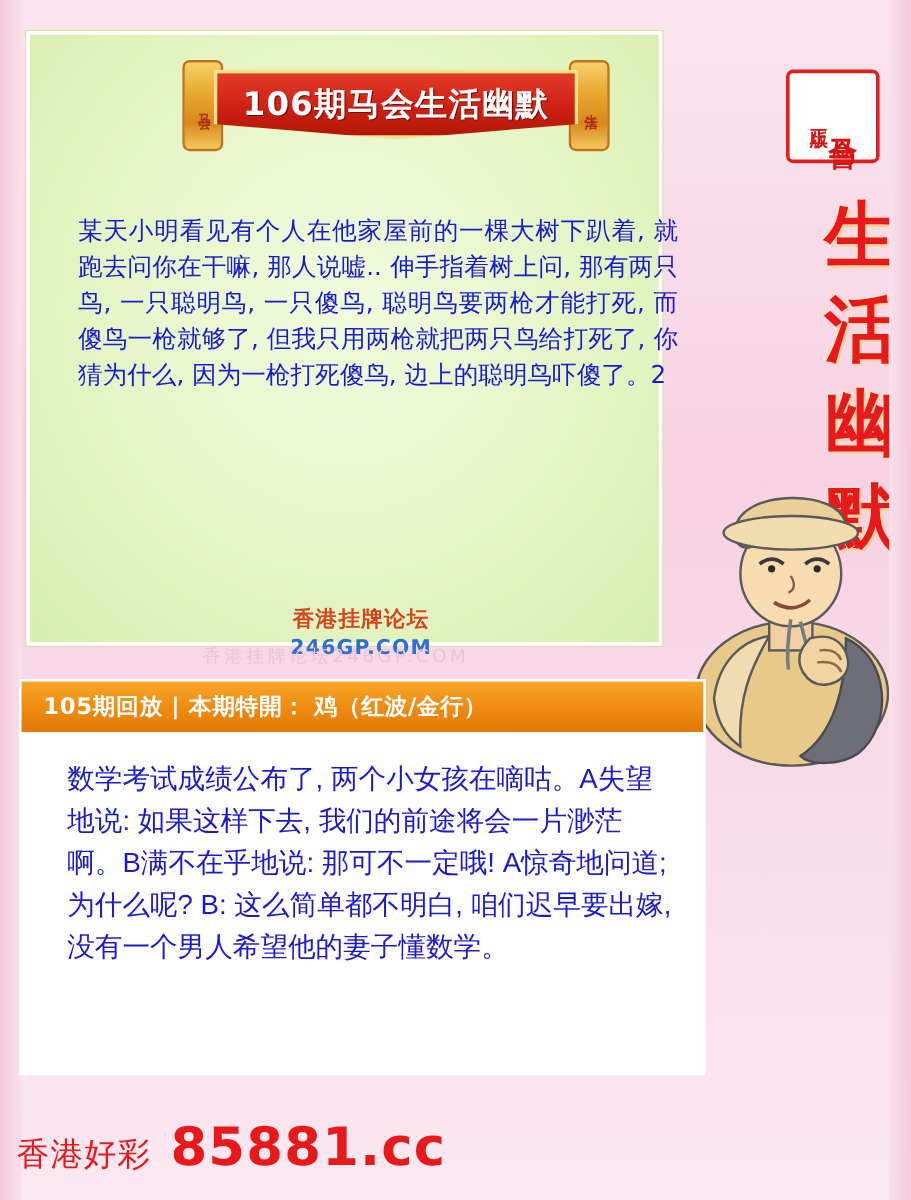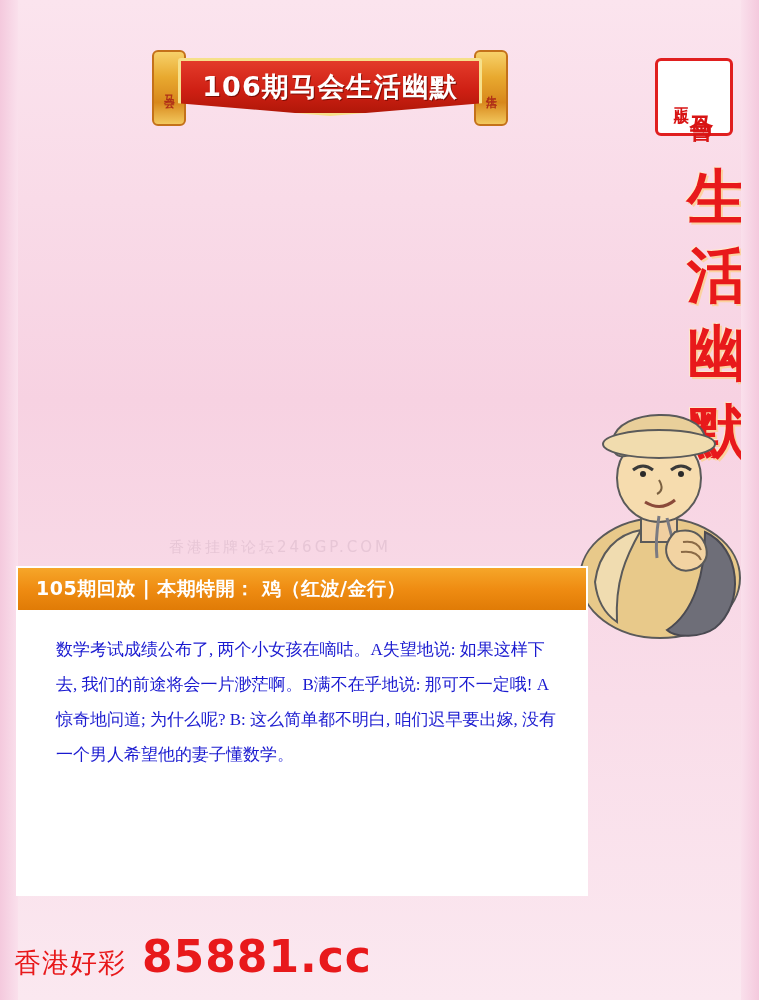--- a/index.html
+++ b/index.html
@@ -230,23 +230,23 @@
   .bp-body {
     position: absolute;
     left: 0; right: 0;
     top: 42px; bottom: 0;
     background: #ffffff;
     padding: 22px 26px 10px 26px;
     box-sizing: border-box;
   }
   .bp-text {
     color: #1a1ad0;
-    font-size: 17px;
+    font-size: 23px;
     line-height: 35px;
-    font-family: Liberation Serif, serif;
+    font-family: Liberation Sans, sans-serif;
     text-align: left;
     padding-left: 12px;
   }
 
   
   .footer {
     position: absolute;
     left: 14px;
     bottom: 18px;
     display: flex;
@@ -267,20 +267,28 @@
     font-family: "DejaVu Sans", sans-serif;
     letter-spacing: 1px;
     margin-top: 32px;
   }
 </style>
 </head>
 <body>
 
 <div class="page">
 
+  <div class="top-panel">
+    <div class="joke-text">某天小明看见有个人在他家屋前的一棵大树下趴着, 就跑去问你在干嘛, 那人说嘘.. 伸手指着树上问, 那有两只鸟, 一只聪明鸟, 一只傻鸟, 聪明鸟要两枪才能打死, 而傻鸟一枪就够了, 但我只用两枪就把两只鸟给打死了, 你猜为什么, 因为一枪打死傻鸟, 边上的聪明鸟吓傻了。2</div>
+
+    <div class="watermark">
+      <div class="wm-line1">香港挂牌论坛</div>
+      <div class="wm-line2">246GP.COM</div>
+    </div>
+  </div>
 
   <div class="wm-faint">香港挂牌论坛246GP.COM</div>
 
   <div class="banner">
     <div class="scroll-rod rod-left">
       <span>马会</span>
     </div>
     <div class="scroll-rod rod-right">
       <span>生活</span>
     </div>

